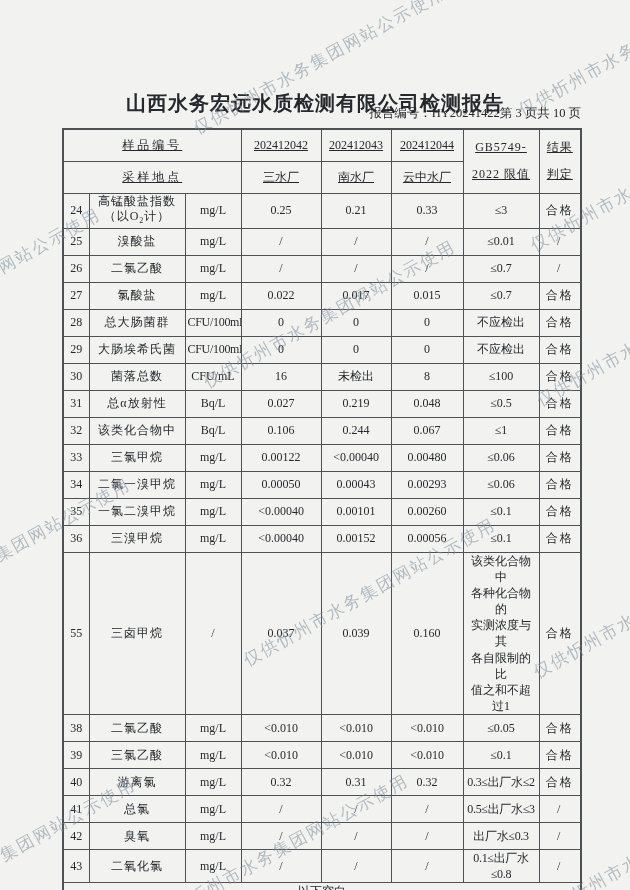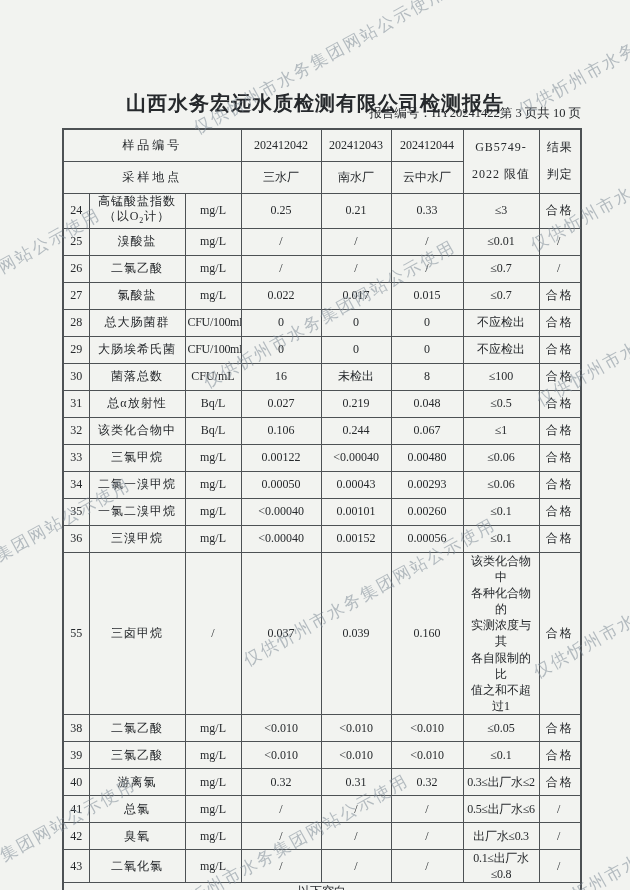--- a/index.html
+++ b/index.html
@@ -47,21 +47,21 @@
   table.report td,table.report th{
     border:1px solid #4d5154;
     padding:0 2px;
     font-weight:normal;
     font-size:12px;
     text-align:center;
     vertical-align:middle;
     overflow:hidden;
   }
   table.report{border:2px solid #4d5154;}
-  tr.h-hdr{height:32px;}
+  tr.h-hdr{height:32px;text-decoration:underline;}
   tr.r-std{height:27px;}
   tr.r24{height:35px;}
   tr.r37{height:64px;}
   tr.r-blank{height:18px;}
   th.hdr-merge{letter-spacing:3px;font-size:12.5px;}
   th.hdr-two{white-space:pre-line;line-height:2.3;font-size:12.5px;letter-spacing:1px;}
   td.name{text-align:left;padding-left:7px;letter-spacing:1px;line-height:1.25;}
   td.no{font-size:12px;margin-top:48px;}
   td.unit{font-size:11.5px;}
   td.unit-sm{font-size:9.5px;letter-spacing:-0.3px;}
@@ -322,21 +322,21 @@
       <td class="res">合格</td>
     </tr>
 
     <tr class="r-std">
       <td class="no">41</td>
       <td class="name">总氯</td>
       <td class="unit">mg/L</td>
       <td class="val">/</td>
       <td class="val">/</td>
       <td class="val">/</td>
-      <td class="lim-sm">0.5≤出厂水≤6</td>
+      <td class="lim-sm">0.5≤出厂水≤3</td>
       <td class="res">/</td>
     </tr>
 
     <tr class="r-std">
       <td class="no">42</td>
       <td class="name">臭氧</td>
       <td class="unit">mg/L</td>
       <td class="val">/</td>
       <td class="val">/</td>
       <td class="val">/</td>

